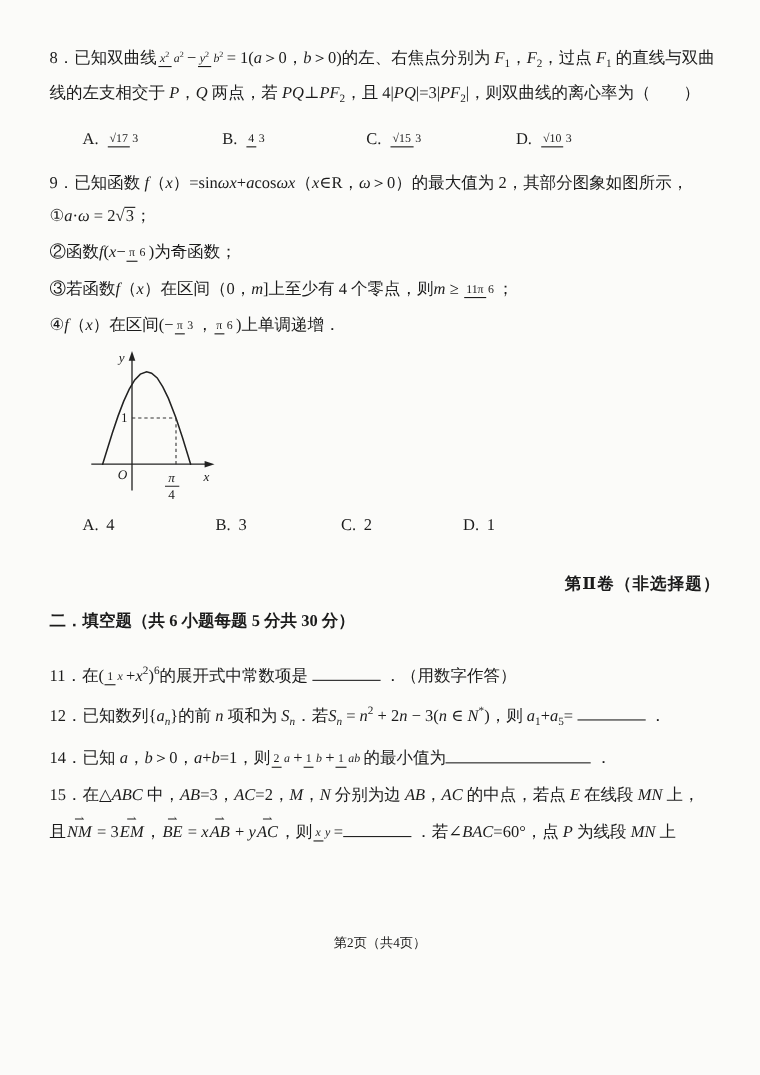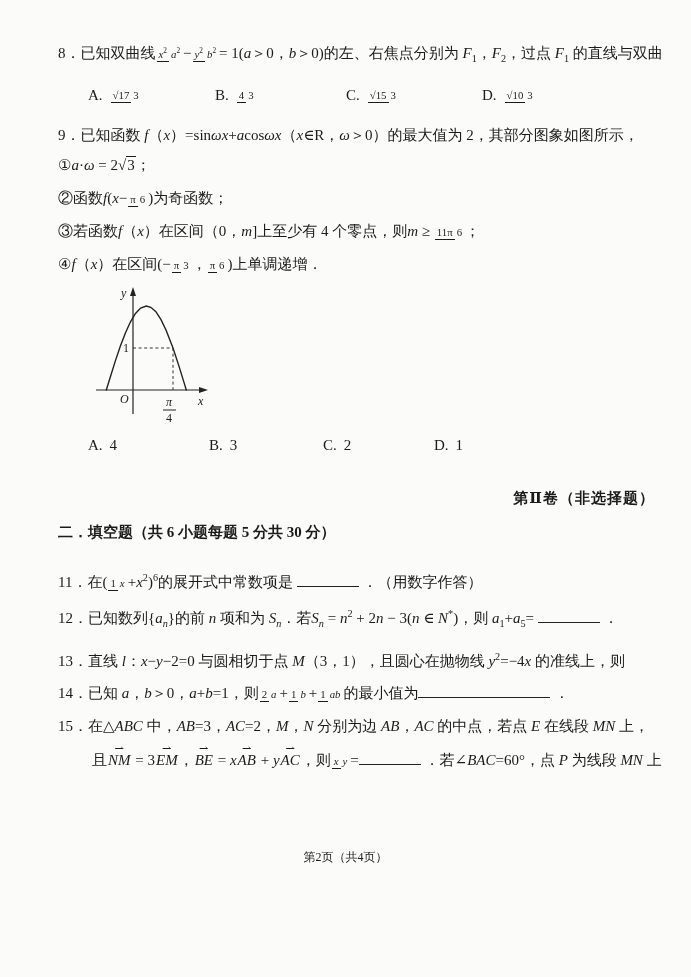--- a/index.html
+++ b/index.html
@@ -1,21 +1,21 @@
 <!DOCTYPE html>
 <html><head>
 <meta charset="utf-8">
 <style>
   html,body{margin:0;padding:0;}
   body{
     width:691px;height:977px;background:#fbfbf9;color:#1b1b1b;
     font-family:"Liberation Serif","DejaVu Serif",serif;
     font-size:15px;overflow:hidden;
   }
-  .page{padding:40px 36px 0 58px;box-sizing:border-box;width:691px;height:977px;position:relative;}
+  .page{padding:40px 36px 0 45px;box-sizing:border-box;width:691px;height:977px;position:relative;}
   .line{margin:0;line-height:27px;white-space:nowrap;}
   .tall{line-height:34px;}
   i{font-style:italic;}
   sup,sub{font-size:0.68em;}
   
   .frac{display:inline-flex;flex-direction:row;vertical-align:middle;text-align:center;
         font-size:0.72em;line-height:1.2;margin:0 1px;}
   .frac .num{display:block;border-bottom:1px solid #1b1b1b;padding:0 2px;}
   .frac .den{display:block;padding:0 2px;}
   
@@ -59,20 +59,21 @@
 <div class="page">
 
   <section>
     <p class="line">8．已知双曲线<span class="frac">
           <span class="num"><i>x</i><sup>2</sup></span>
           <span class="den"><i>a</i><sup>2</sup></span>
         </span>−<span class="frac">
           <span class="num"><i>y</i><sup>2</sup></span>
           <span class="den"><i>b</i><sup>2</sup></span>
         </span>= 1(<i>a</i>＞0，<i>b</i>＞0)的左、右焦点分别为 <i>F</i><sub>1</sub>，<i>F</i><sub>2</sub>，过点 <i>F</i><sub>1</sub> 的直线与双曲</p>
+    <p class="line">线的左支相交于 <i>P</i>，<i>Q</i> 两点，若 <i>PQ</i>⊥<i>PF</i><sub>2</sub>，且 4|<i>PQ</i>|=3|<i>PF</i><sub>2</sub>|，则双曲线的离心率为（　　）</p>
     <div class="opts opts8">
       <span class="opt o1">
           <span class="ol">A.</span>
           <span><span class="frac">
               <span class="num">√<span class="rad">17</span></span>
               <span class="den">3</span>
             </span></span>
         </span>
       <span class="opt o2">
           <span class="ol">B.</span>
@@ -167,36 +168,35 @@
   <section>
     <p class="line tall">11．在(<span class="frac">
           <span class="num">1</span>
           <span class="den"><i>x</i></span>
         </span>+<i>x</i><sup>2</sup>)<sup>6</sup>的展开式中常数项是 <span class="blank w60"></span> ．（用数字作答）</p>
   </section>
   <section>
     <p class="line" style="line-height:30px;">12．已知数列{<i>a<sub>n</sub></i>}的前 <i>n</i> 项和为 <i>S<sub>n</sub></i>．若<i>S<sub>n</sub></i> = <i>n</i><sup>2</sup> + 2<i>n</i> − 3(<i>n</i> ∈ <i>N</i><sup>*</sup>)，则 <i>a</i><sub>1</sub>+<i>a</i><sub>5</sub>= <span class="blank w60"></span> ．</p>
   </section>
   <section>
-    <p class="line" style="margin-top:4px;">13．直线 <i>l</i>：<i>x</i>−<i>y</i>−2=0 与圆相切于点 <i>M</i>（3，1），且圆心在抛物线 <i>y</i><sup>2</sup>=−4<i>x</i> 的准线上，则</p>
   </section>
   <section>
     <p class="line" style="line-height:36px;">14．已知 <i>a</i>，<i>b</i>＞0，<i>a</i>+<i>b</i>=1，则<span class="frac">
           <span class="num">2</span>
           <span class="den"><i>a</i></span>
         </span>+<span class="frac">
           <span class="num">1</span>
           <span class="den"><i>b</i></span>
         </span>+<span class="frac">
           <span class="num">1</span>
           <span class="den"><i>ab</i></span>
         </span>的最小值为<span class="blank w130"></span>&nbsp;．</p>
   </section>
   <section>
     <p class="line" style="margin-top:2px;">15．在△<i>ABC</i> 中，<i>AB</i>=3，<i>AC</i>=2，<i>M</i>，<i>N</i> 分别为边 <i>AB</i>，<i>AC</i> 的中点，若点 <i>E</i> 在线段 <i>MN</i> 上，</p>
-    <p class="line" style="line-height:36px;margin-left:34px;">且<span class="vec">NM</span> = 3<span class="vec">EM</span>，<span class="vec">BE</span> = <i>x</i><span class="vec">AB</span> + <i>y</i><span class="vec">AC</span>，则<span class="frac">
+    <p class="line" style="line-height:36px;">且<span class="vec">NM</span> = 3<span class="vec">EM</span>，<span class="vec">BE</span> = <i>x</i><span class="vec">AB</span> + <i>y</i><span class="vec">AC</span>，则<span class="frac">
           <span class="num"><i>x</i></span>
           <span class="den"><i>y</i></span>
         </span>=<span class="blank w60"></span> ．若∠<i>BAC</i>=60°，点 <i>P</i> 为线段 <i>MN</i> 上</p>
   </section>
 
   <p class="footer">第2页（共4页）</p>
 </div>
 
 </body></html>

